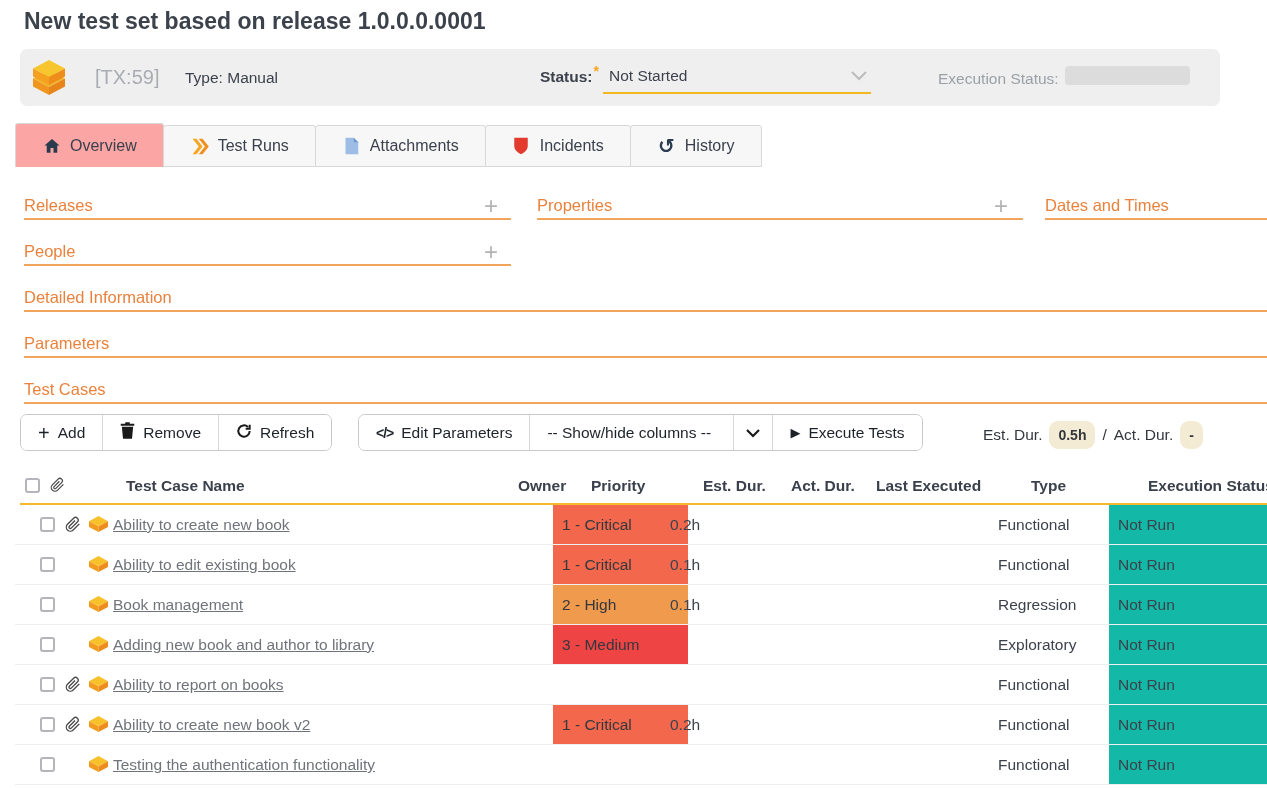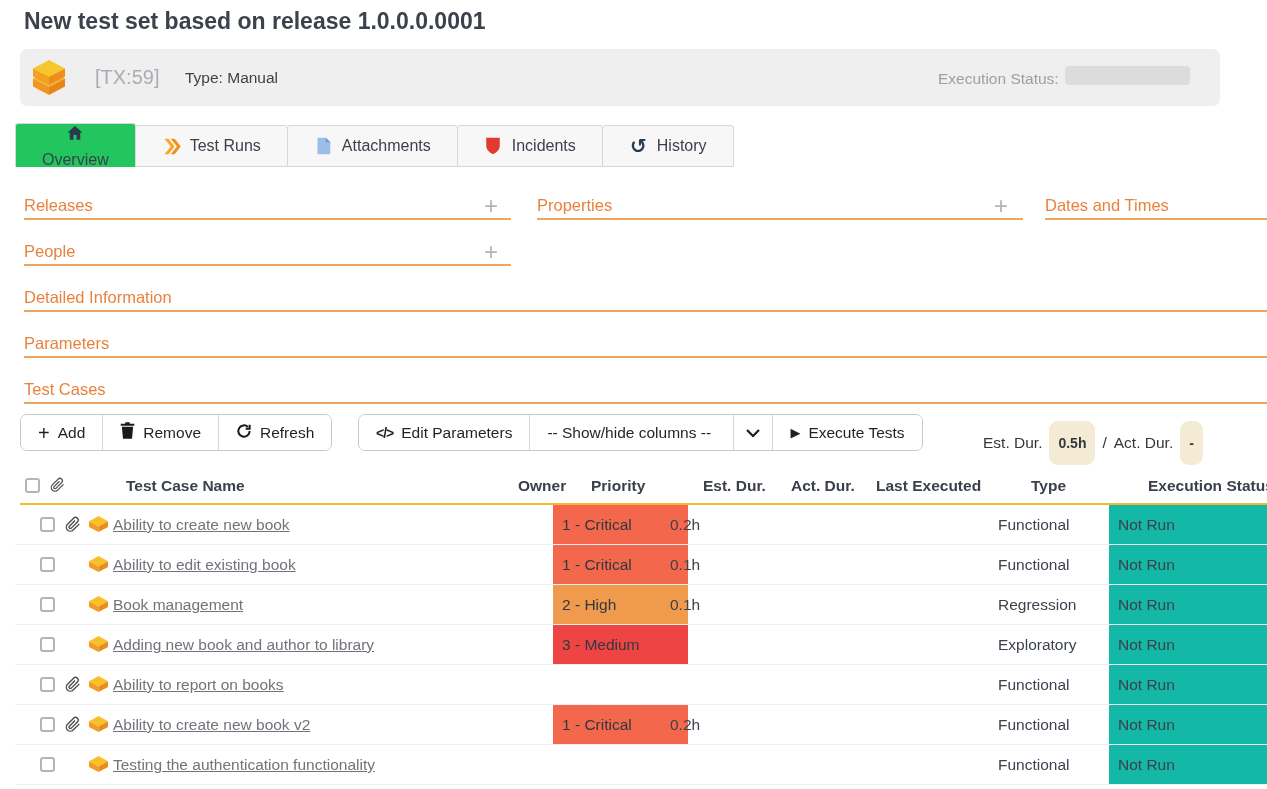--- a/index.html
+++ b/index.html
@@ -18,40 +18,40 @@
   .status-label { font-size:15.5px; font-weight:700; color:#3c424c; padding-top:6px; }
   .req-star { color:#f5a81c; font-size:14px; font-weight:700; position:relative; top:1px; margin:0 4px 0 1px; }
   .status-select { display:inline-flex; width:268px; justify-content:space-between; align-items:center; border-bottom:2px solid #f2b822; padding:5px 4px 7px 6px; font-size:15.5px; color:#3c424c; cursor:pointer; }
   .status-chevron svg { display:block; }
   .exec-label { position:absolute; left:938px; top:70px; font-size:15.5px; color:#9aa0a6; }
   .exec-bar { position:absolute; left:1065px; top:66px; width:125px; height:19px; background:#dcdcdc; border-radius:4px; }
 
   
   .tabs { position:absolute; left:16px; top:123px; display:flex; align-items:flex-end; height:44px; }
   .tab { display:flex; align-items:center; gap:9px; height:42px; padding:0 26px; background:#f7f7f7; border:1px solid #d8d8d8; border-radius:3px 3px 0 0; margin-left:-1px; font-size:16px; color:#3a414d; cursor:pointer; }
-  .tab.active { height:44px; background:#22c55e; border-bottom:none; z-index:2;flex-direction:column; }
+  .tab.active { height:44px; background:#fca5a5; border-bottom:none; z-index:2; }
   .tab-icon { display:inline-flex; width:19px; height:19px; align-items:center; justify-content:center; }
   .history-glyph { font-family:"DejaVu Sans", sans-serif; font-size:20px; font-weight:700; color:#2b3b4e; line-height:19px; }
 
   
   .section-label { position:absolute; font-size:16.5px; color:#e9823d; cursor:pointer; }
   .section-underline { position:absolute; height:2px; background:#f0a45c; }
   .plus-icon { position:absolute; font-size:24px; font-weight:400; color:#b3b3b3; line-height:20px; cursor:pointer; }
 
   
   .btn-group { position:absolute; top:414px; display:inline-flex; border:1px solid #c9c9c9; border-radius:7px; background:#fff; overflow:hidden; height:37px; }
   .tb-btn { display:flex; align-items:center; gap:8px; padding:0 17px; font-size:15.5px; color:#1d2129; border-left:1px solid #d6d6d6; cursor:pointer; background:#fff; white-space:nowrap; }
   .tb-btn:first-child { border-left:none; }
   .tb-plus { font-size:20px; font-weight:500; line-height:16px; }
   .tb-code { font-size:14px; font-weight:700; letter-spacing:-1px; }
   .tb-play { font-size:13px; }
   .tb-select { width:204px; }
   .tb-chev { padding:0 12px; }
   .dur-line { position:absolute; left:983px; top:421px; font-size:15.5px; color:#33373d; display:flex; align-items:center; gap:7px; }
-  .badge { background:#f3ebd3; border-radius:9px; padding:14px 9px; font-size:14px; font-weight:700; color:#33373d; }
+  .badge { background:#f3ebd3; border-radius:9px; padding:6px 9px; font-size:14px; font-weight:700; color:#33373d; }
 
   
   .thead { position:absolute; left:0; top:468px; width:1267px; height:37px; }
   .th { position:absolute; top:9px; font-size:15.5px; font-weight:700; color:#3b414c; white-space:nowrap;margin-left:48px; }
   .head-rule { position:absolute; left:20px; top:503px; width:1247px; height:2px; background:#f5b92b; }
   .rows { position:absolute; left:0; top:505px; width:1267px;padding-left:15px; }
   .trow { position:relative; height:40px; border-bottom:1px solid #efefef; }
   .cell { position:absolute; top:0; height:39px; line-height:39px; font-size:15.5px; color:#3c424c; white-space:nowrap; }
   .checkbox { position:absolute; left:25px; top:12px; width:15px; height:15px; border:2px solid #b4b4bb; border-radius:3px; background:#fff; cursor:pointer; }
   .thead .checkbox { top:10px; }
@@ -82,20 +82,32 @@
     </g>
     <g>
       <polygon points="19,0 35,8.5 19,17 3,8.5" fill="#f7c62e"></polygon>
       <polygon points="3,8.5 19,17 19,25 3,16.5" fill="#f5a021"></polygon>
       <polygon points="35,8.5 19,17 19,25 35,16.5" fill="#ee8d1c"></polygon>
     </g>
   </svg>
   <div class="tx-token">[TX:59]</div>
   <div class="type-label">Type: Manual</div>
 
+  <div class="status-field">
+    <span class="status-label">Status:</span>
+    <span class="req-star">*</span>
+    <span class="status-select">
+      <span>Not Started</span>
+      <span class="status-chevron">
+        <svg width="16" height="10" viewBox="0 0 16 10">
+            <path d="M1 1l7 7 7-7" fill="none" stroke="#bcbcbc" stroke-width="2"></path>
+          </svg>
+      </span>
+    </span>
+  </div>
   <div class="exec-label">Execution Status:</div>
   <div class="exec-bar"></div>
 
   <div class="tabs">
     <div class="tab active">
       <span class="tab-icon">
         <svg width="18" height="18" viewBox="0 0 24 24">
             <path d="M12 2.5l10 8.7h-3v9.8h-5v-6.5h-4v6.5H5v-9.8H2z" fill="#2b3b4e"></path>
           </svg>
       </span>

